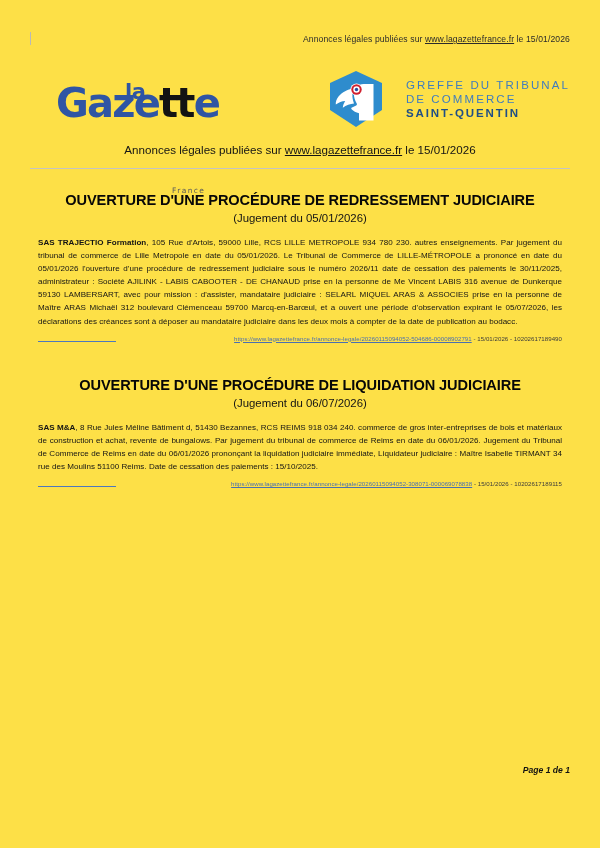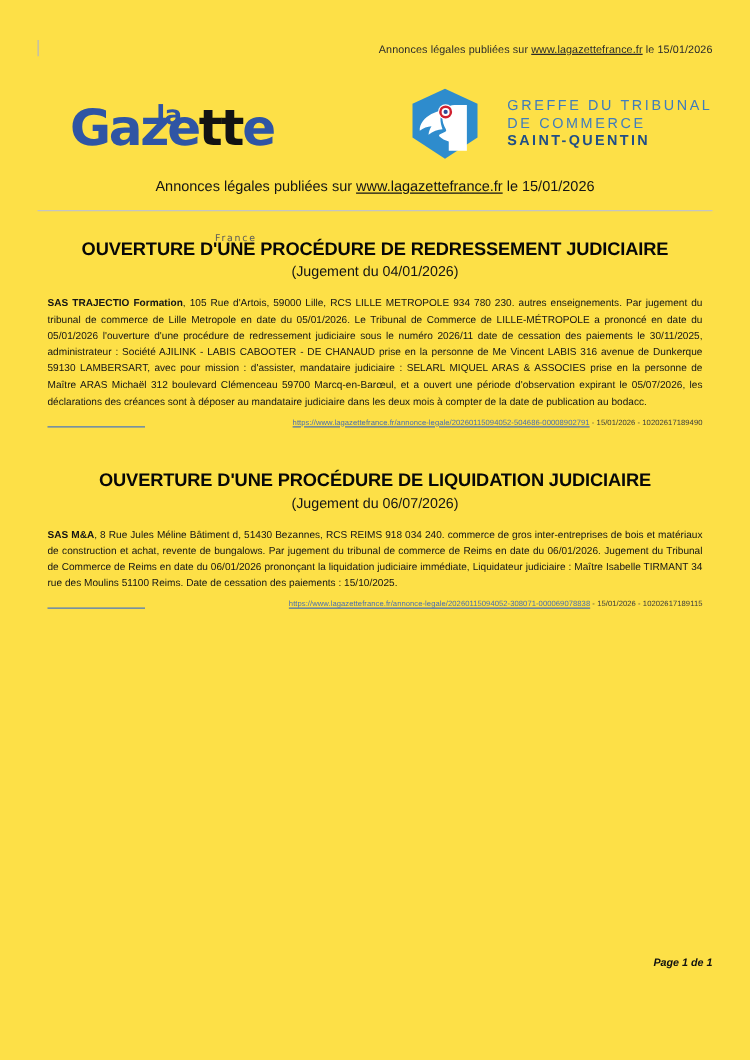--- a/index.html
+++ b/index.html
@@ -285,21 +285,21 @@
       </span>
     </div>
   </div>
 
   <div class="subheader"><span>Annonces légales publiées sur </span><span class="u">www.lagazettefrance.fr</span><span> le 15/01/2026</span></div>
 
   <div class="rule" id="rule-top"></div>
 
   <div class="ann" id="ann-0">
     <h1>OUVERTURE D'UNE PROCÉDURE DE REDRESSEMENT JUDICIAIRE</h1>
-    <div class="judgement">(Jugement du 04/01/2026)</div>
+    <div class="judgement">(Jugement du 05/01/2026)</div>
     <div class="body"><b>SAS TRAJECTIO Formation</b><span>, 105 Rue d'Artois, 59000 Lille, RCS LILLE METROPOLE 934 780 230. autres enseignements. Par jugement du tribunal de commerce de Lille Metropole en date du 05/01/2026. Le Tribunal de Commerce de LILLE-MÉTROPOLE a prononcé en date du 05/01/2026 l'ouverture d'une procédure de redressement judiciaire sous le numéro 2026/11 date de cessation des paiements le 30/11/2025, administrateur : Société AJILINK - LABIS CABOOTER - DE CHANAUD prise en la personne de Me Vincent LABIS 316 avenue de Dunkerque 59130 LAMBERSART, avec pour mission : d'assister, mandataire judiciaire : SELARL MIQUEL ARAS &amp; ASSOCIES prise en la personne de Maître ARAS Michaël 312 boulevard Clémenceau 59700 Marcq-en-Barœul, et a ouvert une période d'observation expirant le 05/07/2026, les déclarations des créances sont à déposer au mandataire judiciaire dans les deux mois à compter de la date de publication au bodacc.</span></div>
     <div class="footerline">
       <span class="shortrule"></span>
       <span class="refs"><span class="lnk">https://www.lagazettefrance.fr/annonce-legale/20260115094052-504686-00008902791</span><span> - 15/01/2026 - </span><span>10202617189490</span></span>
     </div>
   </div>
 
   <div class="ann" id="ann-1">
     <h1>OUVERTURE D'UNE PROCÉDURE DE LIQUIDATION JUDICIAIRE</h1>
     <div class="judgement">(Jugement du 06/07/2026)</div>

